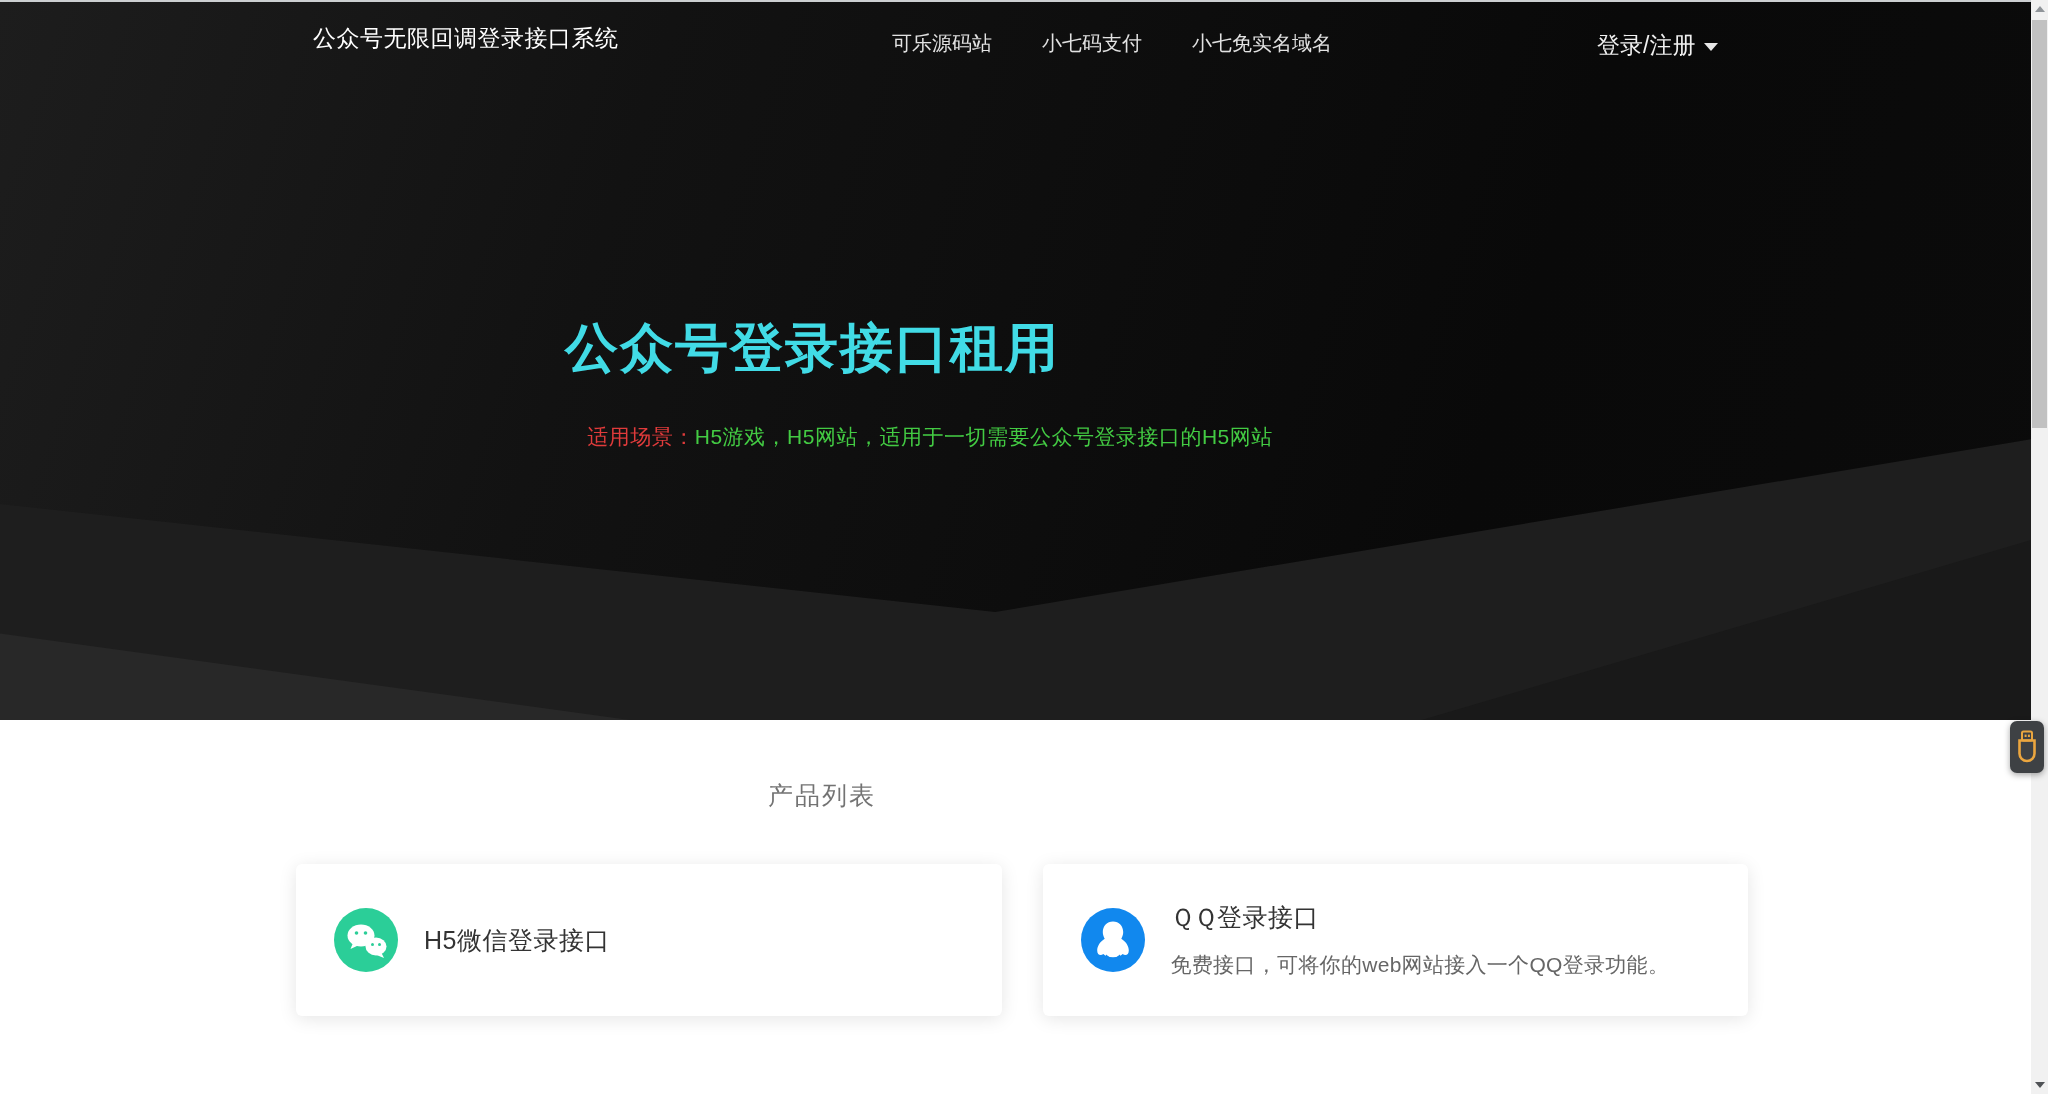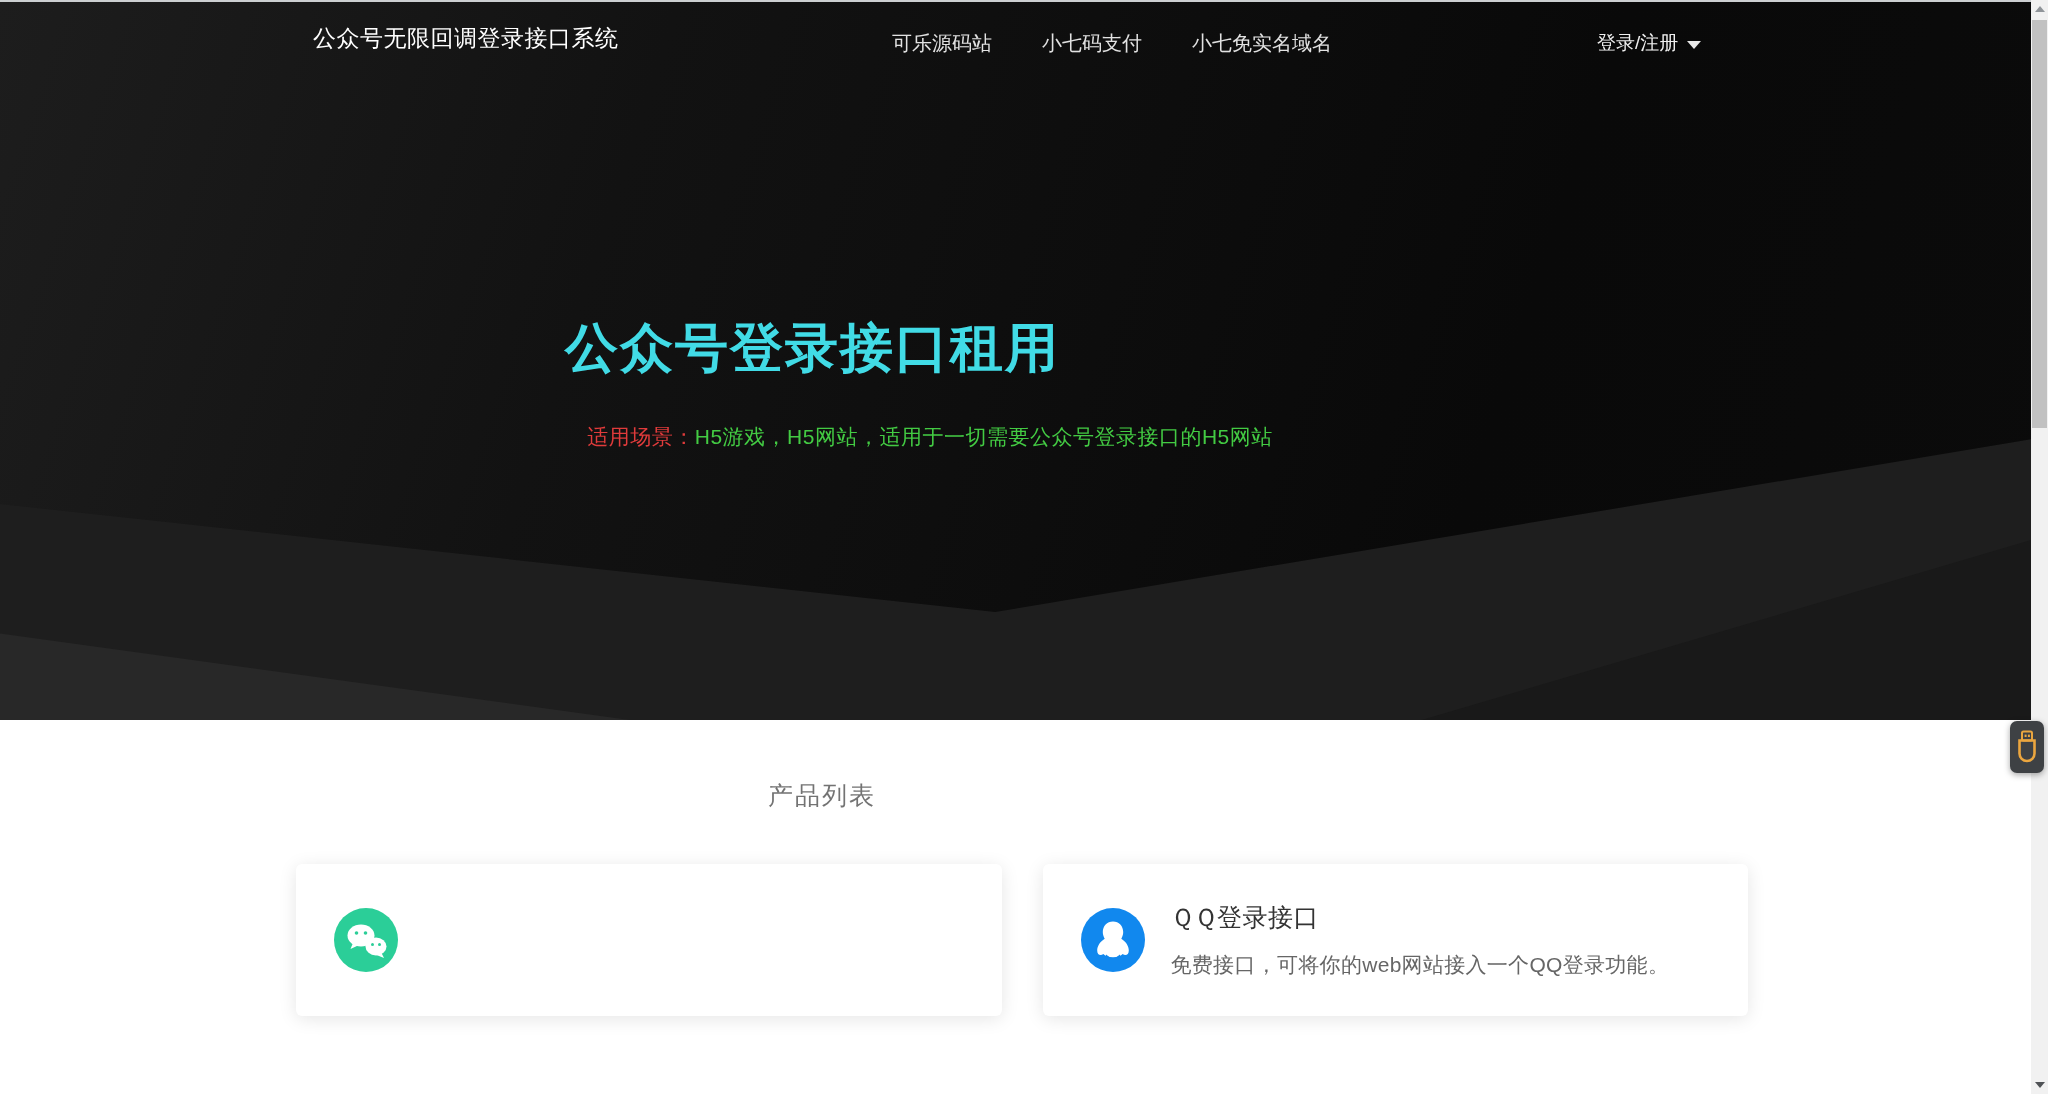--- a/index.html
+++ b/index.html
@@ -20,21 +20,21 @@
   .shape-vband{background:#1e1e1e;clip-path:polygon(0 70%,49% 85%,100% 61%,100% 100%,0 100%);}
   .shape-left-wedge{background:#282828;clip-path:polygon(0 88%,31% 100%,0 100%);}
   .shape-right-soft{background:#191919;clip-path:polygon(70% 100%,100% 75%,100% 100%);}
 
   
   .navbar{position:absolute;left:0;top:0;width:2031px;height:72px;z-index:10;}
   .brand{position:absolute;left:300px;top:23px;font-size:23px;color:#ffffff;font-weight:500;letter-spacing:.5px;cursor:pointer;margin-left:13px;}
   .nav-links{position:absolute;left:892px;top:30px;display:flex;gap:50px;}
   .nav-link{font-size:20px;color:#e2e2e2;cursor:pointer;white-space:nowrap;}
   .account{position:absolute;left:1597px;top:30px;display:flex;align-items:center;gap:9px;cursor:pointer;}
-  .account-label{font-size:19px;color:#f0f0f0;}
+  .account-label{font-size:23px;color:#f0f0f0;}
   .caret-down{width:0;height:0;border-left:7px solid transparent;border-right:7px solid transparent;border-top:8px solid #e8e8e8;margin-top:3px;}
 
   
   .hero-title{
     position:absolute;left:0;top:313px;width:1625px;text-align:center;z-index:5;
     font-size:53px;font-weight:700;color:#41dbe6;letter-spacing:2px;
   }
   .hero-subtitle{
     position:absolute;left:0;top:423px;width:1860px;text-align:center;z-index:5;
     font-size:21px;letter-spacing:.5px;
@@ -119,20 +119,21 @@
       <ellipse cx="27" cy="27.5" rx="13.5" ry="11" fill="#ffffff"></ellipse>
       <path d="M19 35 L16.5 41 L24 37.5 Z" fill="#ffffff"></path>
       <circle cx="22.5" cy="25" r="1.8" fill="#2bce98"></circle>
       <circle cx="31.5" cy="25" r="1.8" fill="#2bce98"></circle>
       <ellipse cx="42" cy="38.5" rx="10.5" ry="9" fill="#ffffff"></ellipse>
       <path d="M47.5 45 L50 50 L42.5 47 Z" fill="#ffffff"></path>
       <circle cx="38.5" cy="36.5" r="1.5" fill="#2bce98"></circle>
       <circle cx="45.5" cy="36.5" r="1.5" fill="#2bce98"></circle>
     </svg>
     <div class="card-text">
+      <div class="card-title">H5微信登录接口</div>
     </div>
   </div>
 
   <div class="product-card">
     <svg class="card-icon" viewBox="0 0 64 64">
       <circle cx="32" cy="32" r="32" fill="#1188ee"></circle>
       <path d="M32 13.5c6 0 10.2 4.6 10.2 10.6c0 2.6-.8 4.8-1.9 6.6c4.6 2.9 7.5 7.4 7.5 11.8c0 2.9-1.5 4.6-3.4 4.6c-1 0-1.9-.4-2.7-1.1c-1.6 2-5.4 3.3-9.7 3.3s-8.1-1.3-9.7-3.3c-.8 .7-1.7 1.1-2.7 1.1c-1.9 0-3.4-1.7-3.4-4.6c0-4.4 2.9-8.9 7.5-11.8c-1.1-1.8-1.9-4-1.9-6.6c0-6 4.2-10.6 10.2-10.6z" fill="#ffffff"></path>
       <path d="M25 46.5 l3.4 2.6 -3.8 1.6 z M39 46.5 l-3.4 2.6 3.8 1.6 z" fill="#1188ee"></path>
     </svg>
     <div class="card-text">

